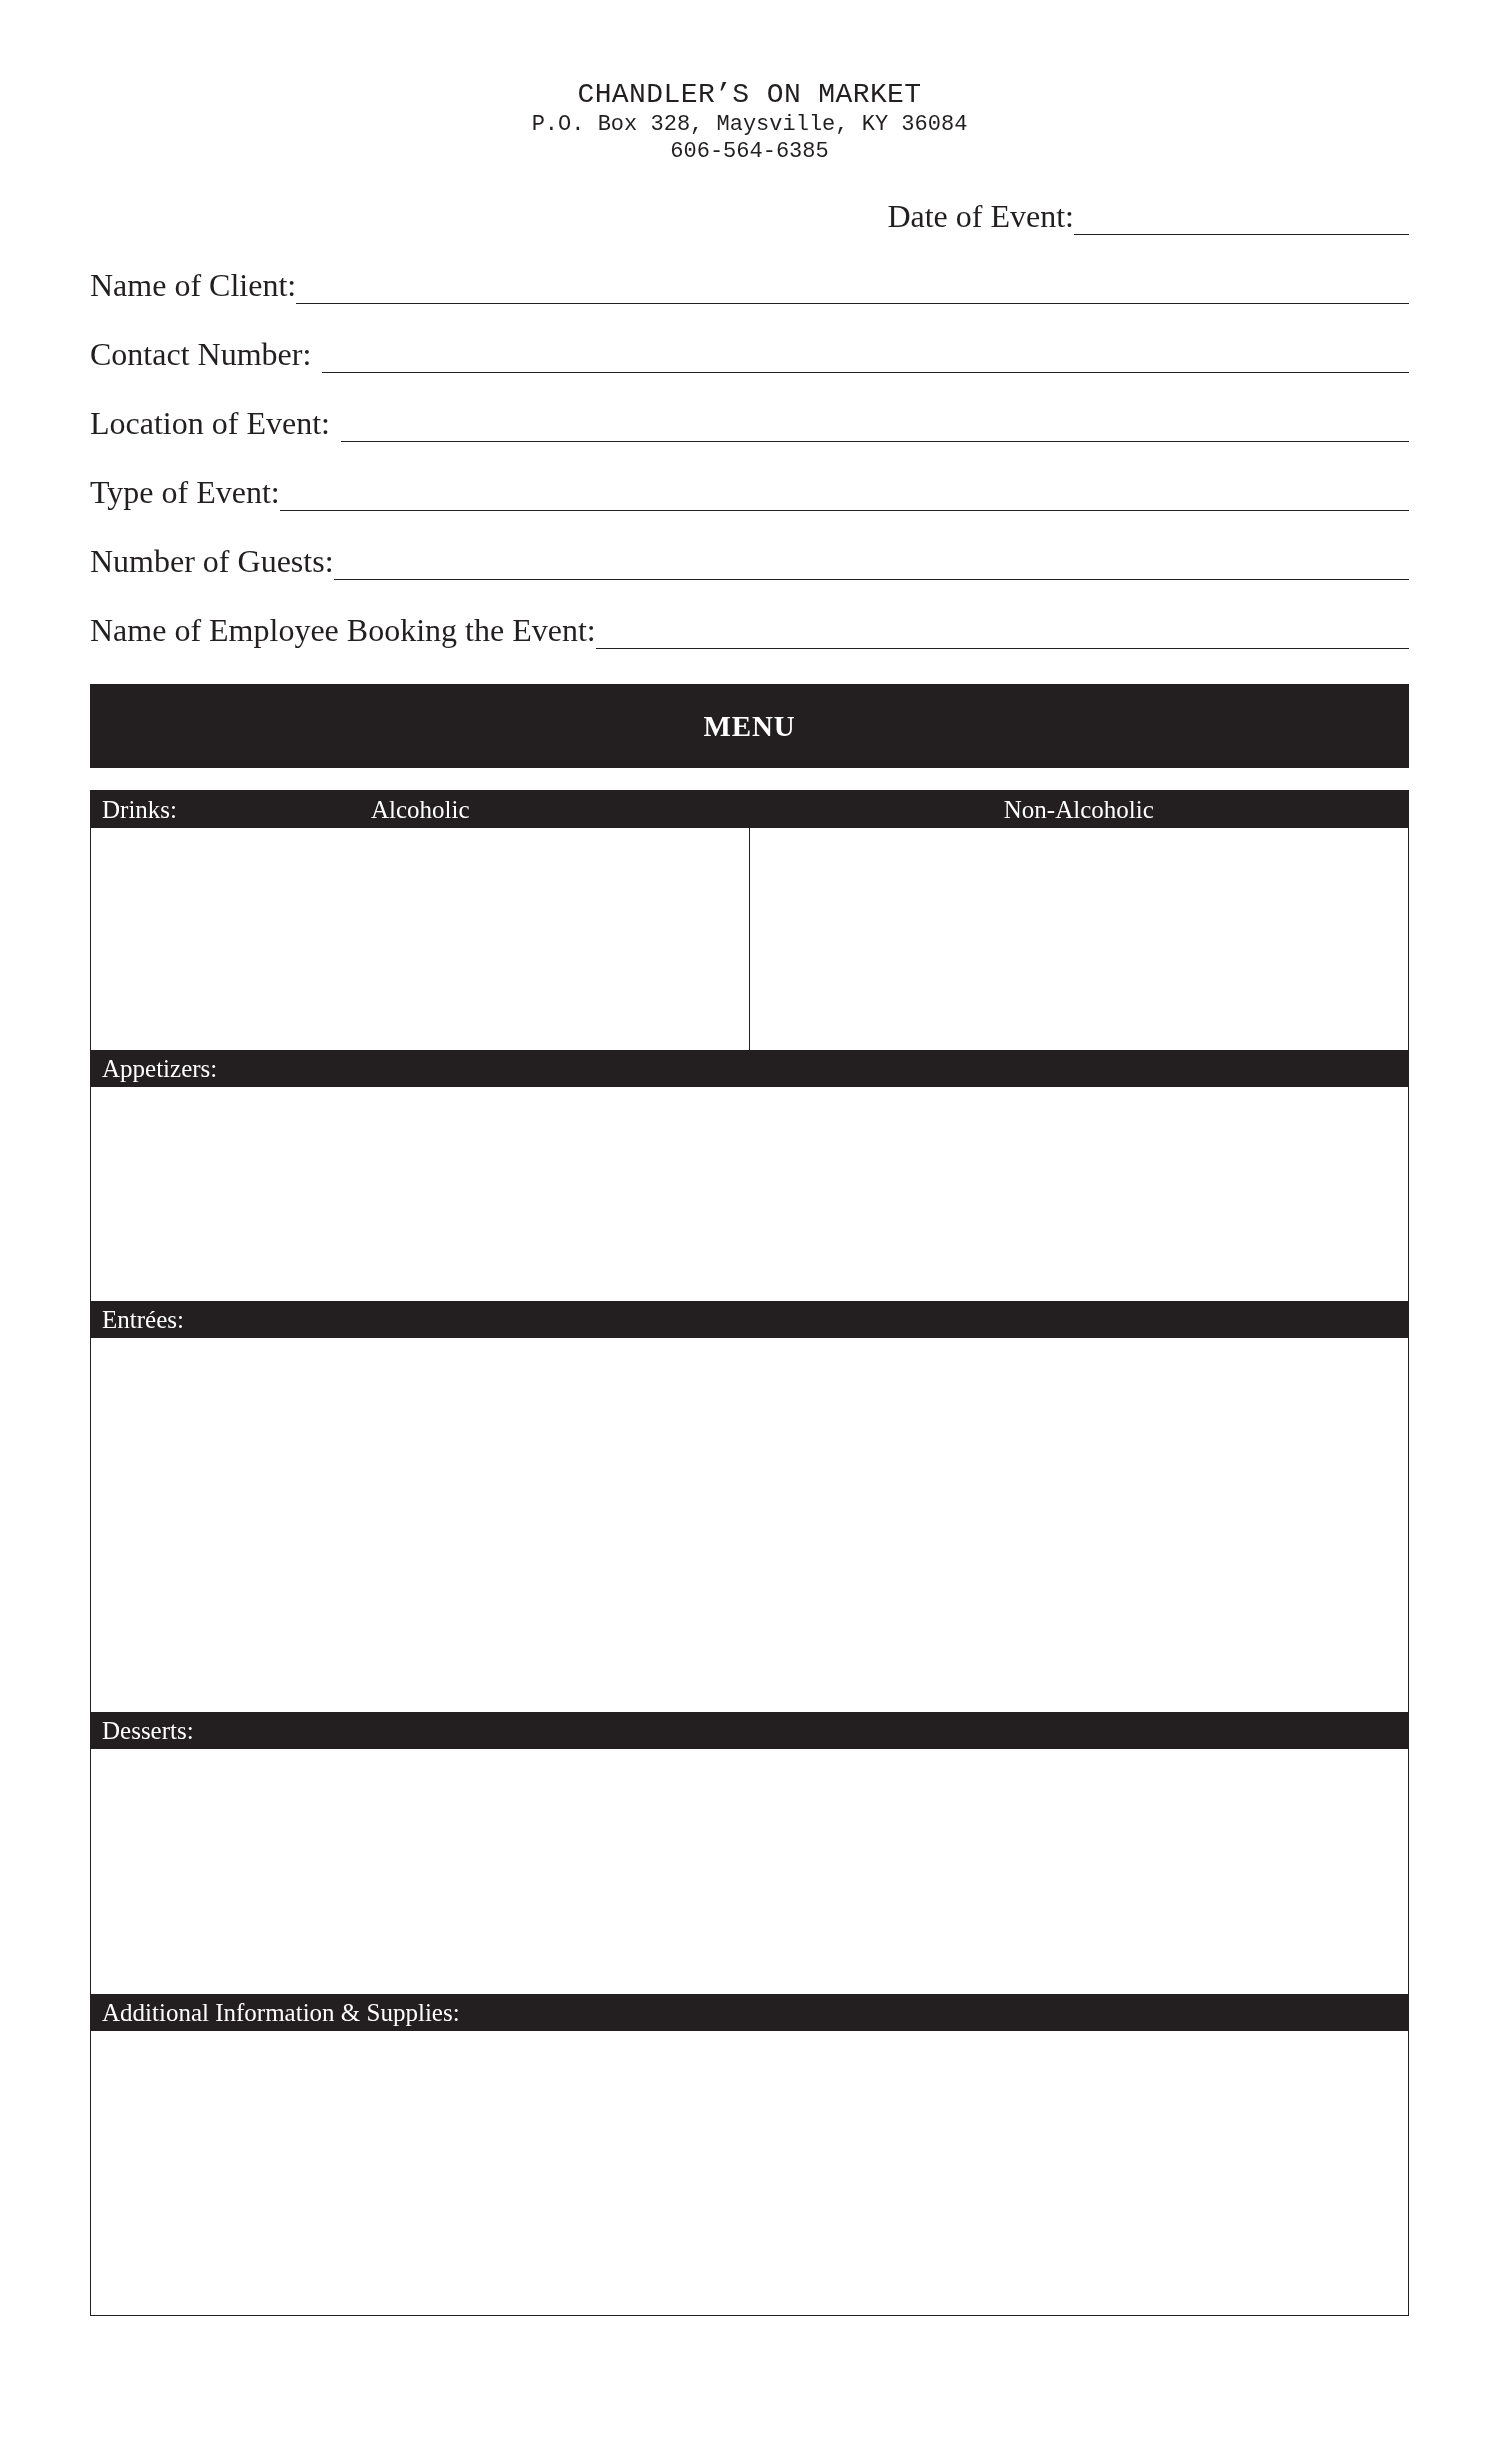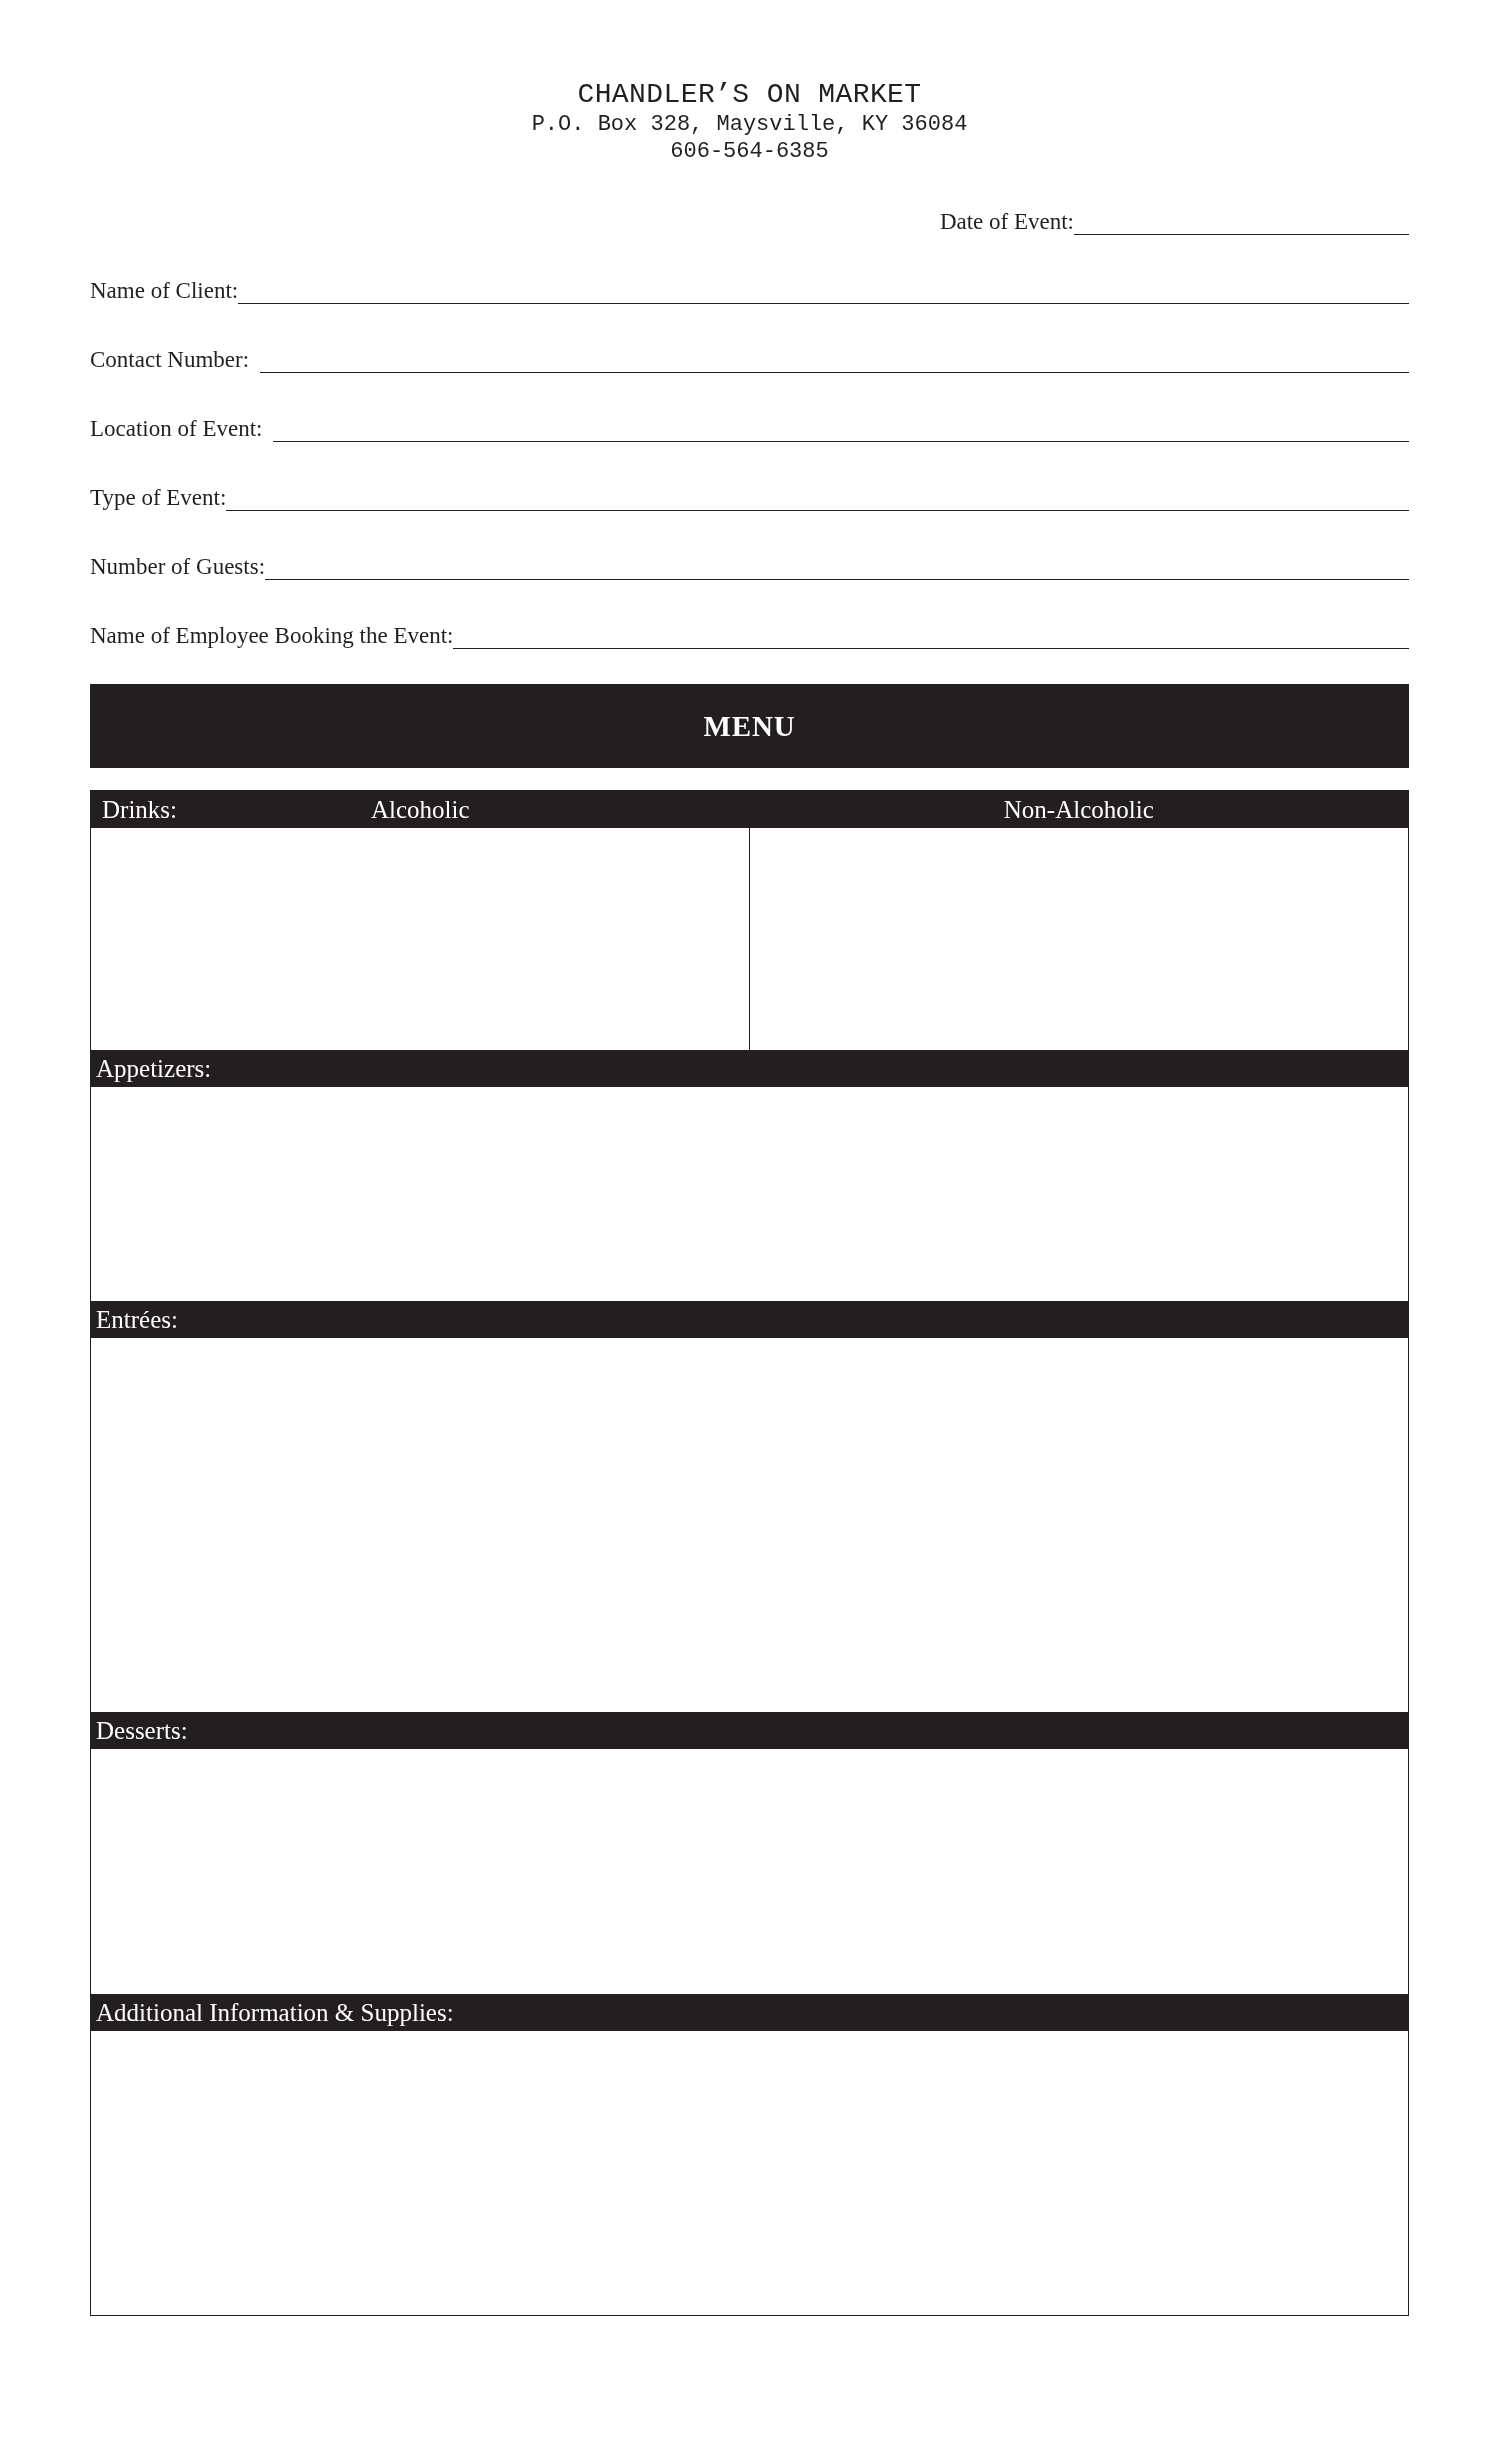--- a/index.html
+++ b/index.html
@@ -25,21 +25,21 @@
     letter-spacing: 0.4px;
     line-height: 34px;
   }
   .biz-address, .biz-phone {
     font-size: 22px;
     line-height: 26.5px;
   }
 
   
   .field-label {
-    font-size: 23px;
+    font-size: 32px;
     white-space: nowrap;
   }
   .wline {
     border-bottom: 1.6px solid #231f20;
     flex: 1 1 auto;
     height: 100%;
     min-width: 31px;
   }
   .date-row {
     margin-top: 23.4px;
@@ -76,21 +76,21 @@
     margin-top: 22px;
     border: 1.6px solid #231f20;
   }
   .section-bar {
     height: 37px;
     background: #231f20;
     color: #ffffff;
     display: flex;
     align-items: center;
     font-size: 25px;
-    padding-left: 5px;
+    padding-left: 11px;
   }
   .drinks-bar { position: relative; padding-left: 0; }
   .drinks-bar .half {
     position: relative;
     width: 50%;
     height: 100%;
     display: flex;
     align-items: center;
     justify-content: center;
   }

